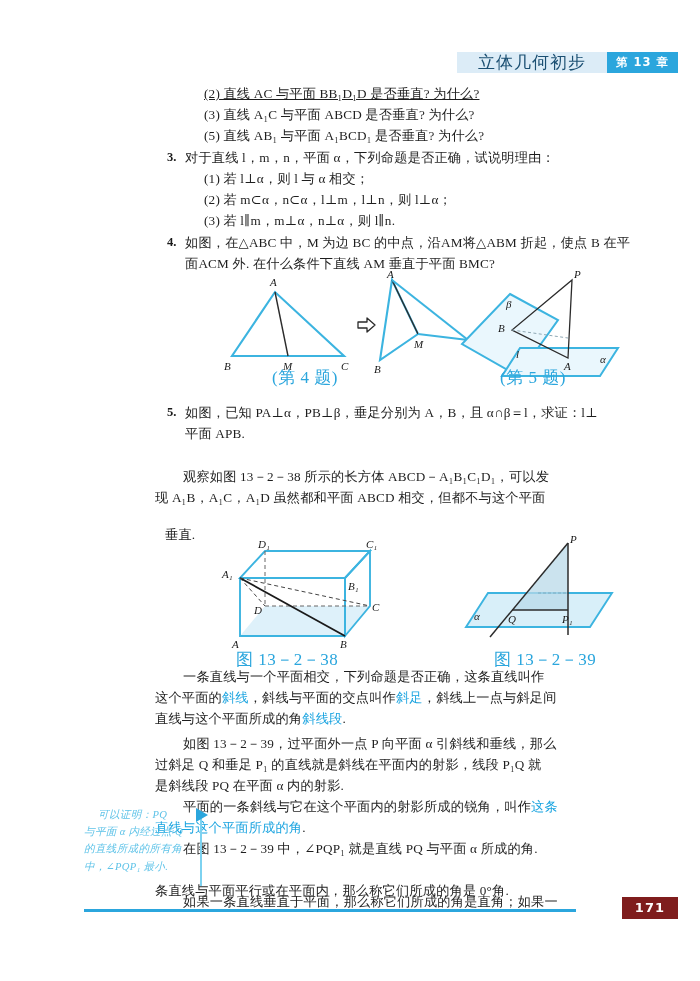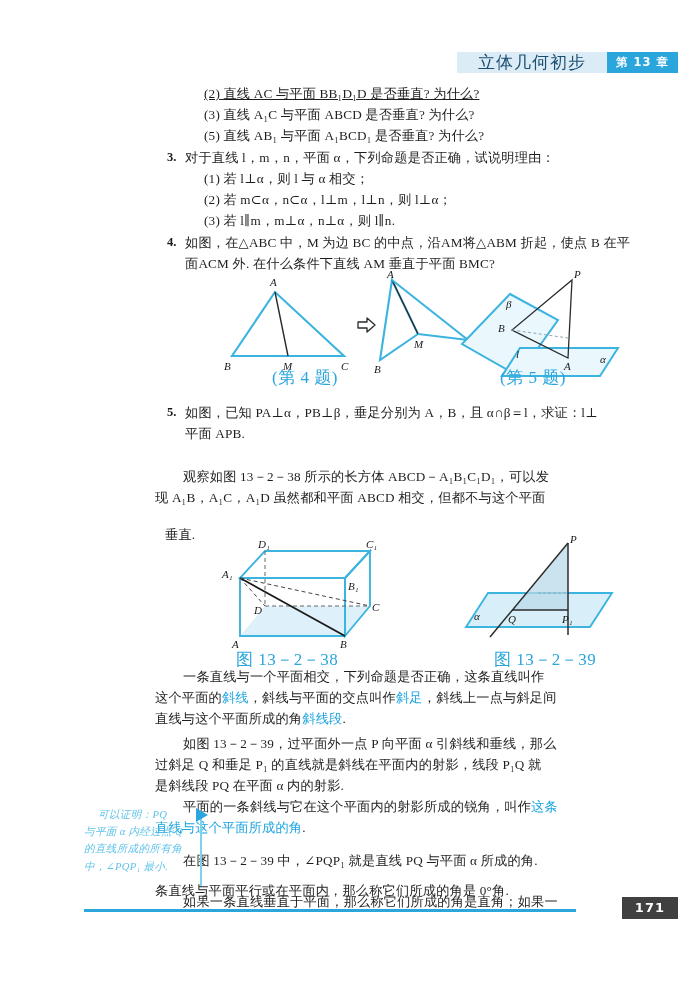--- a/index.html
+++ b/index.html
@@ -93,21 +93,21 @@
     border-left:12px solid #2ba6dd;
   }
 
   
   .foot-rule{
     position:absolute;left:84px;top:909px;width:492px;height:2.5px;
     background:#2ba6dd;
   }
   .foot-pg{
     position:absolute;right:22px;top:897px;
-    background:#404040;color:#fff;
+    background:#7f1d1d;color:#fff;
     font-size:13px;font-weight:bold;
     padding:3px 13px 4px 13px;
     font-family:"DejaVu Sans","Liberation Sans",sans-serif;
     letter-spacing:1px;
   }
   svg{display:block;overflow:visible;}
 </style>
 </head>
 <body>
 
@@ -251,21 +251,21 @@
   <div class="txt" style="left:155px;top:754px;">过斜足 Q 和垂足 P₁ 的直线就是斜线在平面内的射影，线段 P₁Q 就</div>
   <div class="txt" style="left:155px;top:775px;">是斜线段 PQ 在平面 α 内的射影.</div>
 
   <div class="txt" style="left:183px;top:796px;">
     <span>平面的一条斜线与它在这个平面内的射影所成的锐角，叫作</span><span class="kw">这条</span>
   </div>
   <div class="txt" style="left:155px;top:817px;">
     <span class="kw">直线与这个平面所成的角</span><span>.</span>
   </div>
 
-  <div class="txt" style="left:183px;top:838px;margin-top:12px;">在图 13－2－39 中，∠PQP₁ 就是直线 PQ 与平面 α 所成的角.</div>
+  <div class="txt" style="left:183px;top:838px;">在图 13－2－39 中，∠PQP₁ 就是直线 PQ 与平面 α 所成的角.</div>
 
   <div class="txt" style="left:183px;top:859px;margin-top:32px;">如果一条直线垂直于平面，那么称它们所成的角是直角；如果一</div>
   <div class="txt" style="left:155px;top:880px;">条直线与平面平行或在平面内，那么称它们所成的角是 0°角.</div>
 
   <div class="note">
     <div style="text-indent:14px;">可以证明：PQ</div>
     <div>与平面 α 内经过点 Q</div>
     <div>的直线所成的所有角</div>
     <div>中，∠PQP₁ 最小.</div>
   </div>

